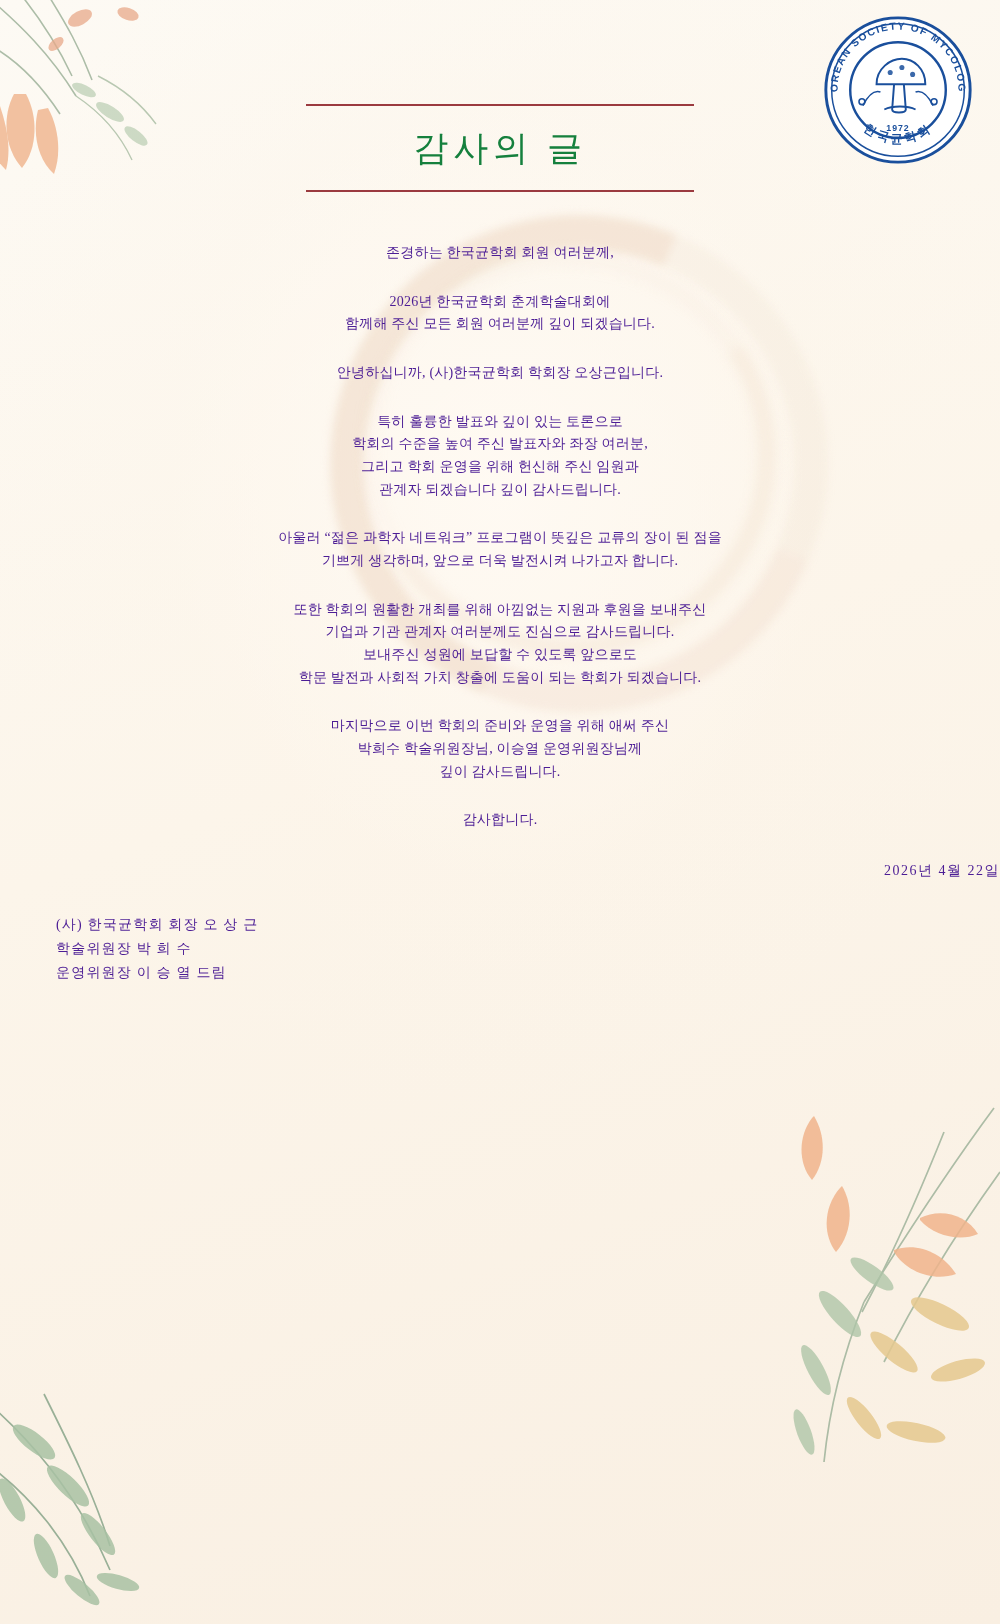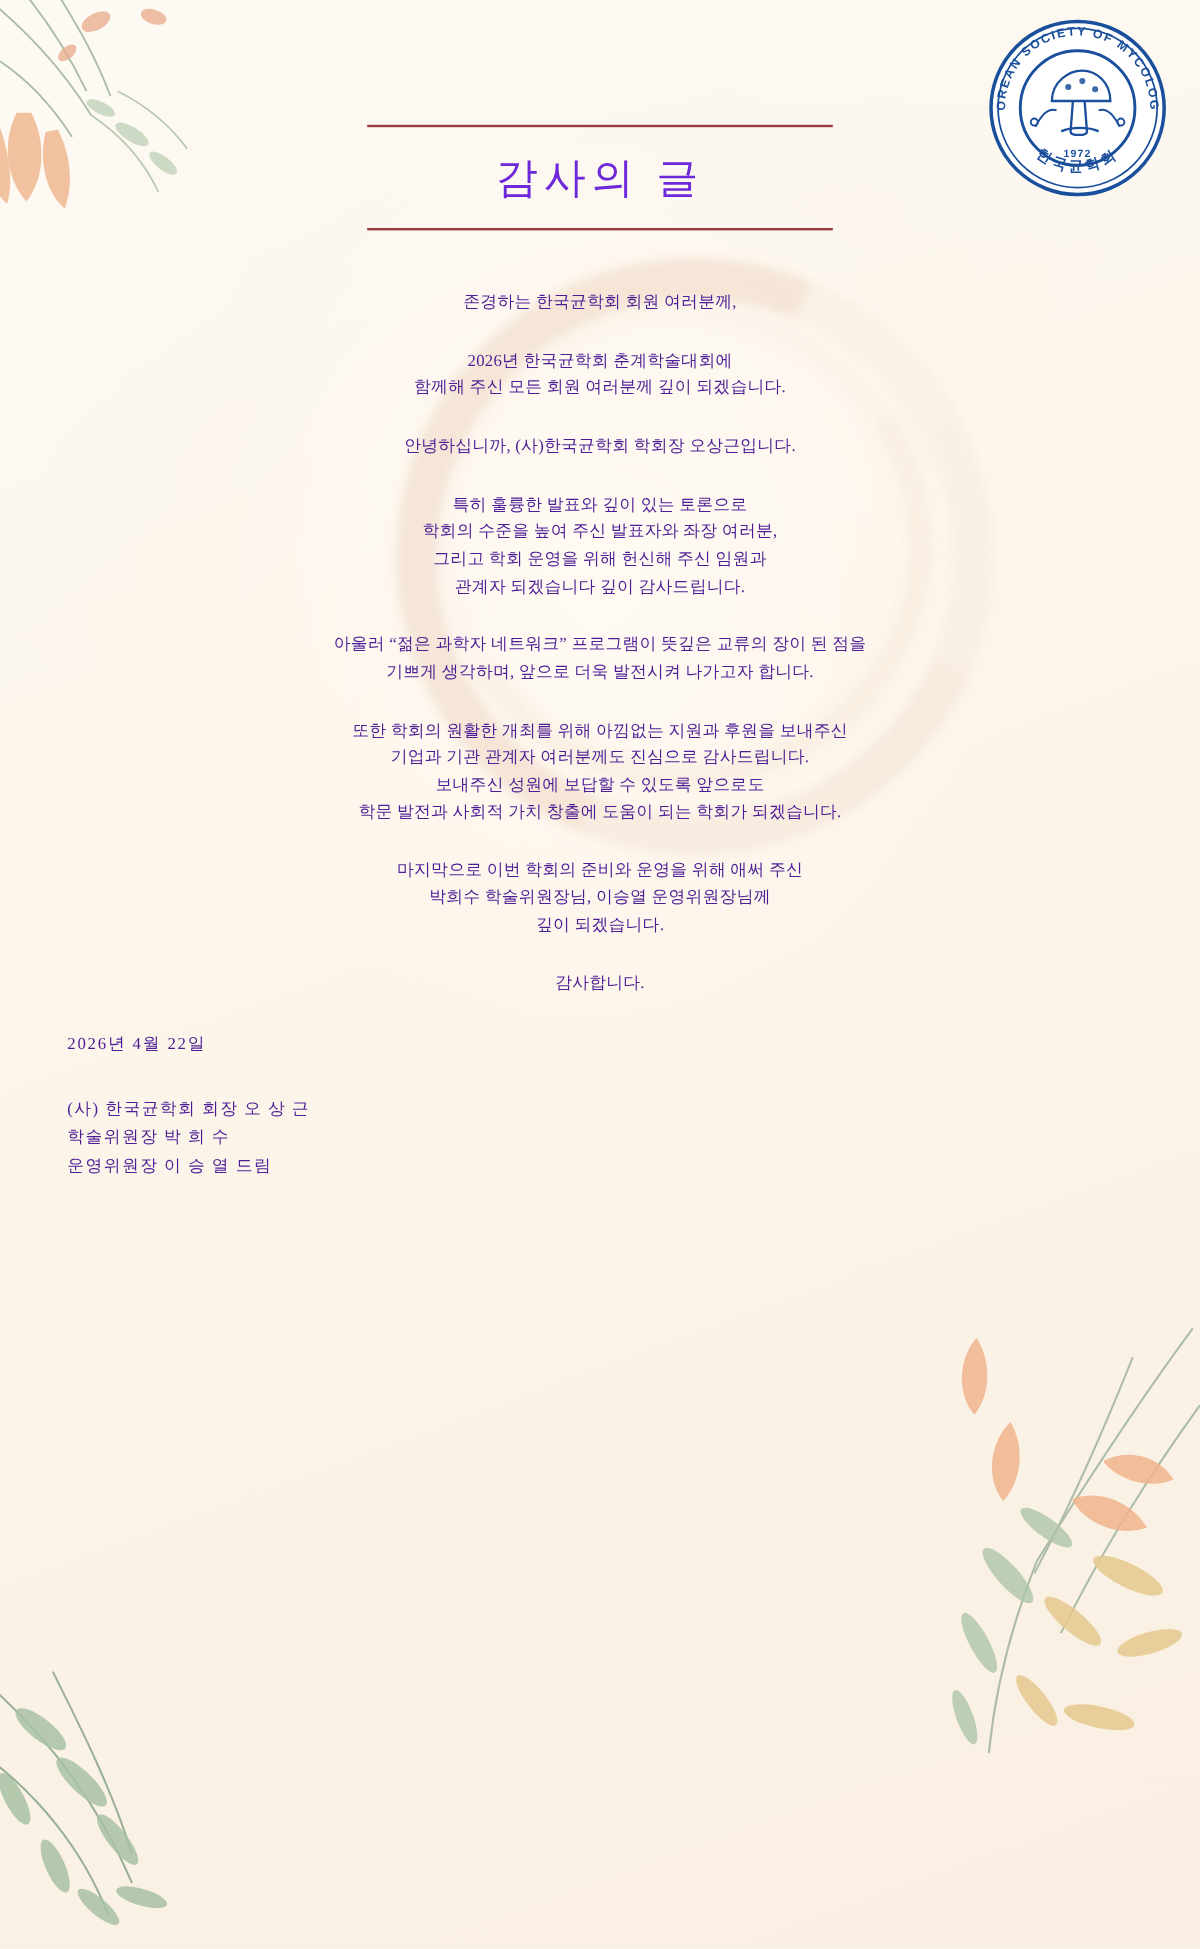--- a/index.html
+++ b/index.html
@@ -83,21 +83,21 @@
     width: 388px;
     height: 2px;
     background: #9b3a3f;
     margin: 0 auto;
   }
   .rule.top { margin-bottom: 22px; }
   .rule.bottom { margin-top: 20px; }
   .doc-title {
     font-size: 35px;
     letter-spacing: 5px;
-    color: #6d28d9;
+    color: #15803d;
     line-height: 1.2;
   }
 
   
   .letter {
     position: absolute;
     left: 0;
     right: 0;
     top: 242px;
     text-align: center;
@@ -107,21 +107,21 @@
     letter-spacing: 0.2px;
   }
   .para {
     margin: 0 0 26px 0;
     white-space: pre-line;
   }
   .para.tight { }
 
   .sign-date {
     margin: 28px 0 14px 0;
-    text-align: left;
+    text-align: right;
     padding-left: 56px;
     letter-spacing: 1.5px;
   }
   .signatures {
     margin: 30px 0 0 0;
     text-align: left;
     padding-left: 56px;
     line-height: 1.72;
     letter-spacing: 1.2px;
     white-space: pre-line;
@@ -265,19 +265,19 @@
 그리고 학회 운영을 위해 헌신해 주신 임원과
 관계자 되겠습니다 깊이 감사드립니다.</p>
   <p class="para">아울러 “젊은 과학자 네트워크” 프로그램이 뜻깊은 교류의 장이 된 점을
 기쁘게 생각하며, 앞으로 더욱 발전시켜 나가고자 합니다.</p>
   <p class="para">또한 학회의 원활한 개최를 위해 아낌없는 지원과 후원을 보내주신
 기업과 기관 관계자 여러분께도 진심으로 감사드립니다.
 보내주신 성원에 보답할 수 있도록 앞으로도
 학문 발전과 사회적 가치 창출에 도움이 되는 학회가 되겠습니다.</p>
   <p class="para">마지막으로 이번 학회의 준비와 운영을 위해 애써 주신
 박희수 학술위원장님, 이승열 운영위원장님께
-깊이 되겠습니다.</p>
+깊이 감사드립니다.</p>
   <p class="para tight">감사합니다.</p>
   <p class="sign-date">2026년  4월  22일</p>
   <p class="signatures">(사) 한국균학회 회장  오 상 근
 학술위원장  박 희 수
 운영위원장  이 승 열  드림</p>
 </div>
 
 </body></html>

